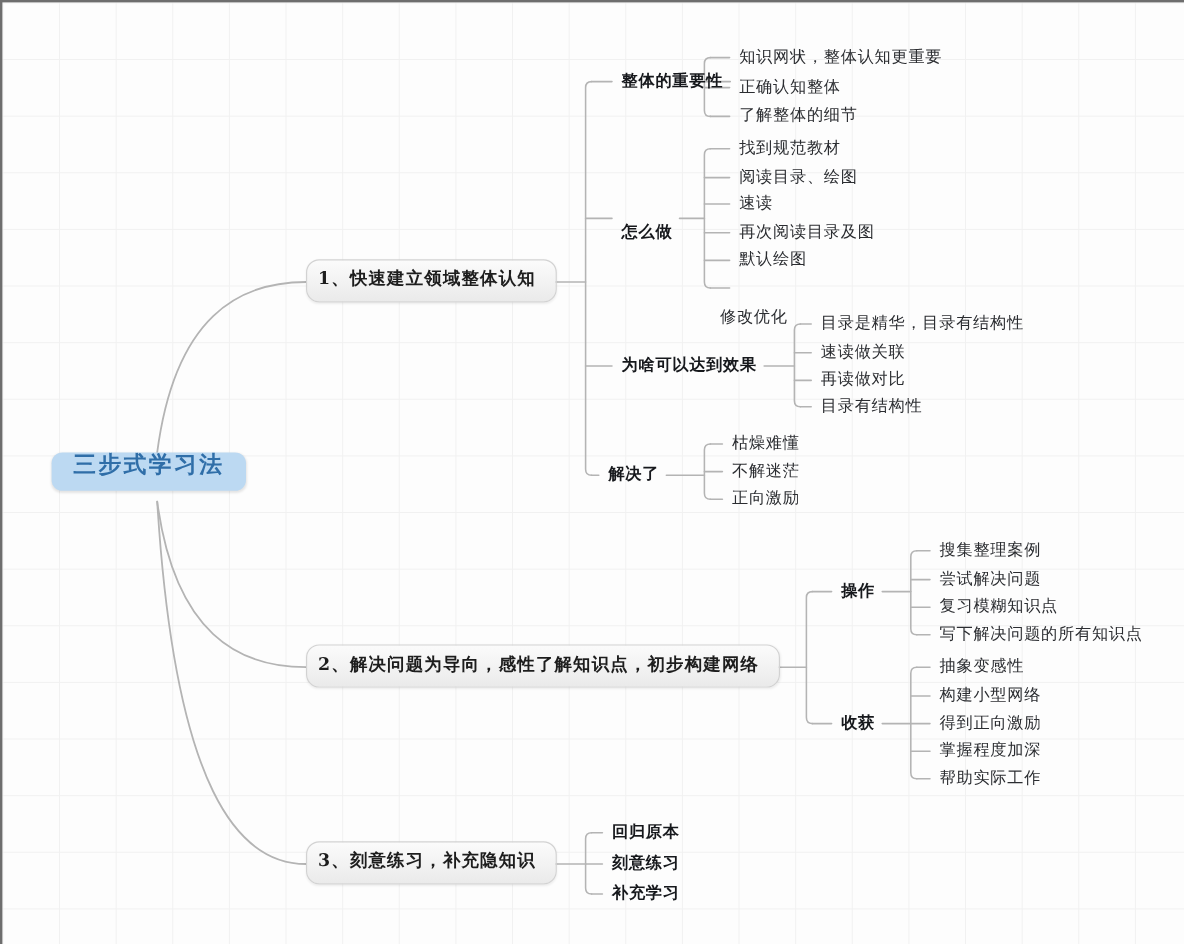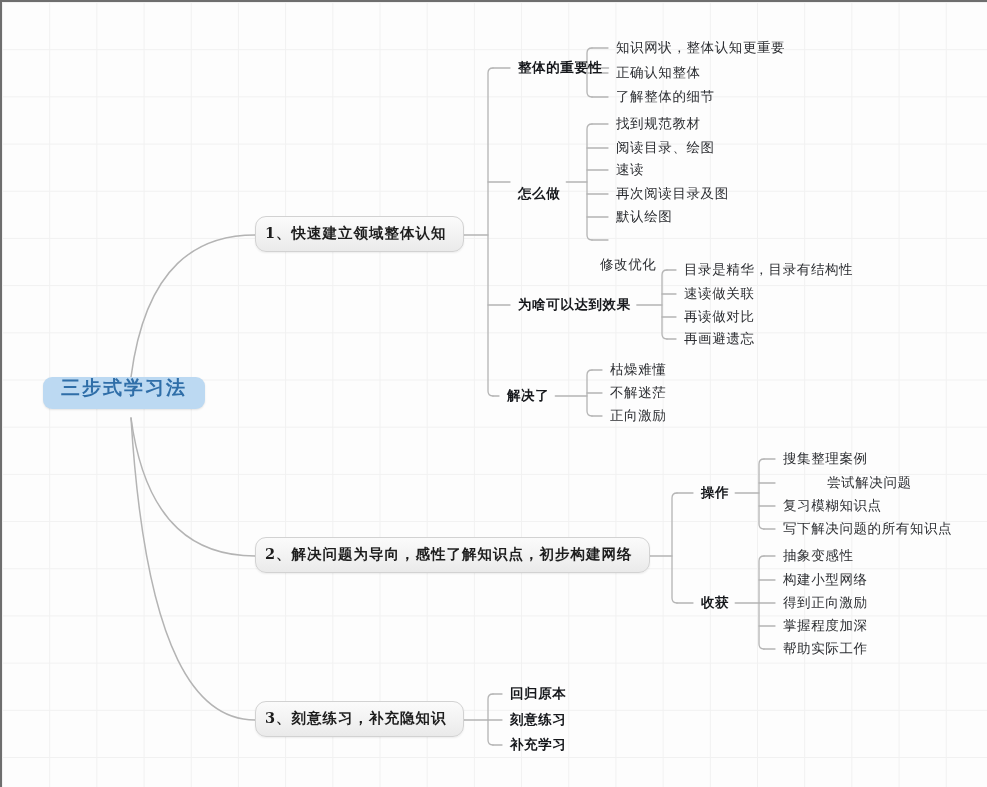--- a/index.html
+++ b/index.html
@@ -149,29 +149,29 @@
       <div class="node lvl3" style="left: 614px; top: 122px; transform: translateY(-50%);">找到规范教材</div>
       <div class="node lvl3" style="left: 614px; top: 146px; transform: translateY(-50%);">阅读目录、绘图</div>
       <div class="node lvl3" style="left: 614px; top: 168px; transform: translateY(-50%);">速读</div>
       <div class="node lvl3" style="left: 614px; top: 192px; transform: translateY(-50%);">再次阅读目录及图</div>
       <div class="node lvl3" style="left: 614px; top: 215px; transform: translateY(-50%);">默认绘图</div>
       <div class="node lvl3" style="left: 598px; top: 238px; transform: translateY(-50%); margin-top: 25px;">修改优化</div>
       <div class="node lvl2" style="left: 516px; top: 303px; transform: translateY(-50%);">为啥可以达到效果</div>
       <div class="node lvl3" style="left: 682px; top: 268px; transform: translateY(-50%);">目录是精华，目录有结构性</div>
       <div class="node lvl3" style="left: 682px; top: 292px; transform: translateY(-50%);">速读做关联</div>
       <div class="node lvl3" style="left: 682px; top: 315px; transform: translateY(-50%);">再读做对比</div>
-      <div class="node lvl3" style="left: 682px; top: 337px; transform: translateY(-50%);">再画避遗忘</div>
+      <div class="node lvl3" style="left: 682px; top: 337px; transform: translateY(-50%);">目录有结构性</div>
       <div class="node lvl2" style="left: 505px; top: 394px; transform: translateY(-50%);">解决了</div>
       <div class="node lvl3" style="left: 608px; top: 368px; transform: translateY(-50%);">枯燥难懂</div>
       <div class="node lvl3" style="left: 608px; top: 391px; transform: translateY(-50%);">不解迷茫</div>
       <div class="node lvl3" style="left: 608px; top: 414px; transform: translateY(-50%);">正向激励</div>
       <div class="node lvl1" style="left: 253px; top: 535px;">2、解决问题为导向，感性了解知识点，初步构建网络</div>
       <div class="node lvl2" style="left: 699px; top: 491px; transform: translateY(-50%);">操作</div>
       <div class="node lvl3" style="left: 781px; top: 457px; transform: translateY(-50%);">搜集整理案例</div>
-      <div class="node lvl3" style="left: 781px; top: 481px; transform: translateY(-50%); margin-left: 44px;">尝试解决问题</div>
+      <div class="node lvl3" style="left: 781px; top: 481px; transform: translateY(-50%);">尝试解决问题</div>
       <div class="node lvl3" style="left: 781px; top: 504px; transform: translateY(-50%);">复习模糊知识点</div>
       <div class="node lvl3" style="left: 781px; top: 527px; transform: translateY(-50%);">写下解决问题的所有知识点</div>
       <div class="node lvl2" style="left: 699px; top: 601px; transform: translateY(-50%);">收获</div>
       <div class="node lvl3" style="left: 781px; top: 554px; transform: translateY(-50%);">抽象变感性</div>
       <div class="node lvl3" style="left: 781px; top: 578px; transform: translateY(-50%);">构建小型网络</div>
       <div class="node lvl3" style="left: 781px; top: 601px; transform: translateY(-50%);">得到正向激励</div>
       <div class="node lvl3" style="left: 781px; top: 624px; transform: translateY(-50%);">掌握程度加深</div>
       <div class="node lvl3" style="left: 781px; top: 647px; transform: translateY(-50%);">帮助实际工作</div>
       <div class="node lvl1" style="left: 253px; top: 699px;">3、刻意练习，补充隐知识</div>
       <div class="node lvl2" style="left: 508px; top: 692px; transform: translateY(-50%); text-align: center;">回归原本</div>

